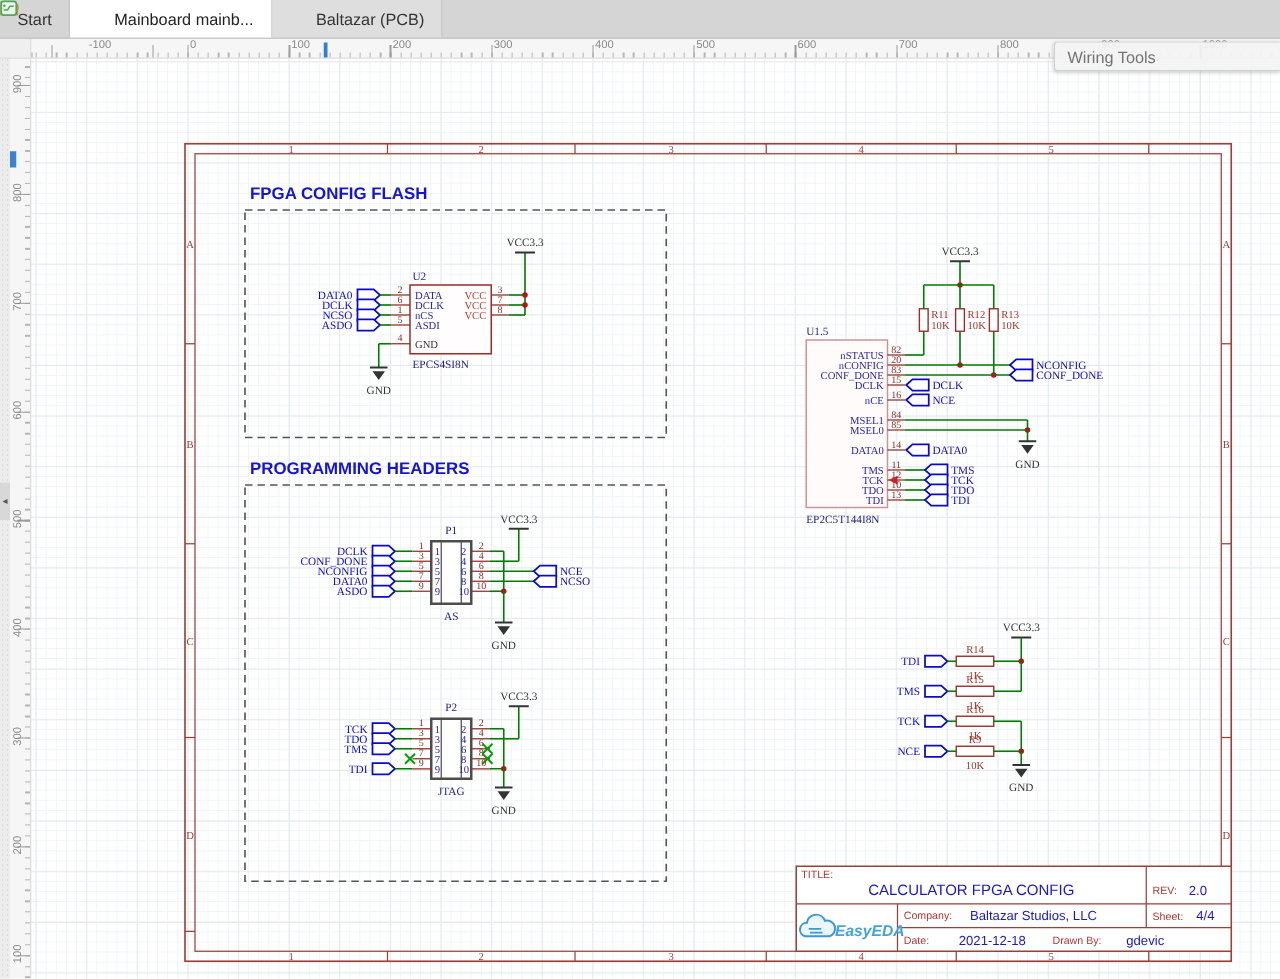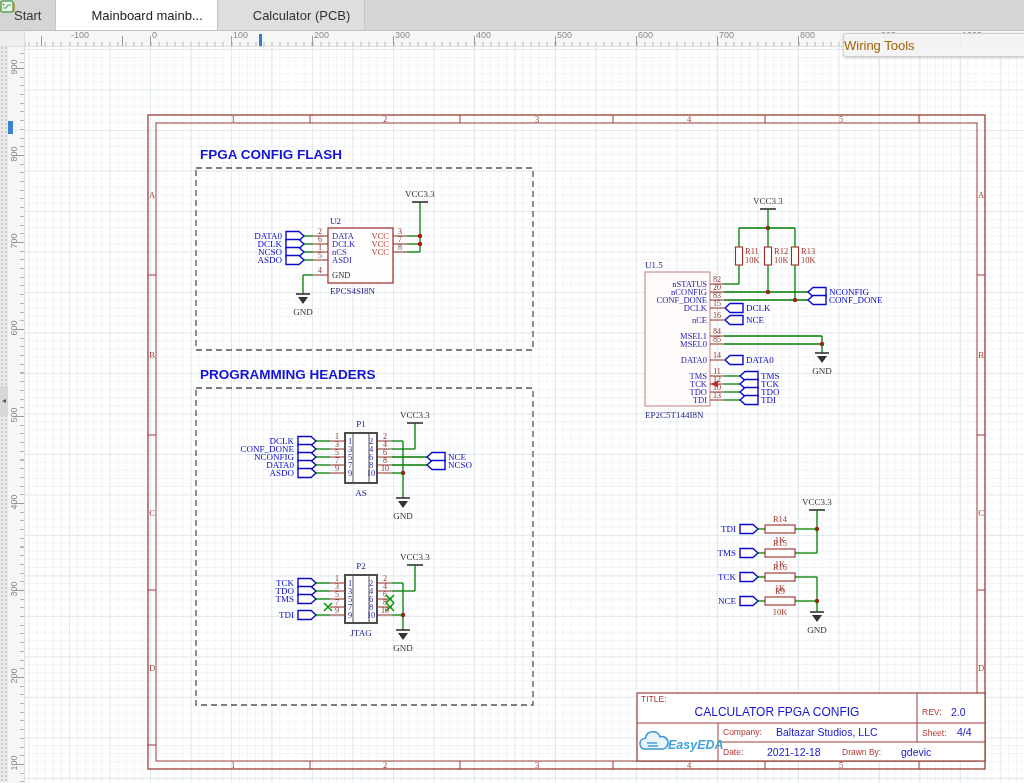--- a/index.html
+++ b/index.html
@@ -48,21 +48,21 @@
        linear-gradient(90deg,#e3eaee 1px,transparent 1px),
        linear-gradient(#f0f4f6 1px,transparent 1px),
        linear-gradient(90deg,#f0f4f6 1px,transparent 1px);
      background-size:40.5px 40.5px,40.5px 40.5px,8.1px 8.1px,8.1px 8.1px;
      background-position:4.5px 3px;z-index:1;}
   svg{position:absolute;left:0;top:0;}
   
   .wtools{position:absolute;left:843px;top:33px;width:181px;height:24px;
      background:rgba(243,243,243,0.93);border:1px solid #d0d0d0;border-right:none;
      border-radius:3px 0 0 3px;box-shadow:0 1px 3px rgba(0,0,0,0.18);z-index:5;
-     font-size:13px;color:#a16207;line-height:24px;box-sizing:border-box;}
+     font-size:13px;color:#737373;line-height:24px;padding-left:10px;box-sizing:border-box;}
   
   .ts{font-family:"Liberation Serif","DejaVu Serif",serif;}
   .num{font-size:8px;fill:#8d2f26;}
   .pname{font-size:8.5px;fill:#1f1fb4;}
   .pred{fill:#c23a30;}
   .pblk{fill:#333333;}
   .net{font-size:9px;fill:#0a0acc;}
   .ref{font-size:9px;fill:#24248c;}
   .rref{font-size:8.5px;fill:#a03a2e;}
   .pwr{font-size:9px;fill:#333333;}
@@ -93,21 +93,21 @@
       <span>Mainboard mainb...</span>
     </div>
     <div class="tab lighter">
       <span class="tabicon">
         <svg width="14" height="13" viewBox="0 0 14 13">
           <rect x="1" y="1" width="12" height="11" rx="2" fill="#e9f5ea" stroke="#55a45c" stroke-width="1.4"></rect>
           <path d="M3 8 L6 8 L8 5 L11 5" fill="none" stroke="#55a45c" stroke-width="1.2"></path>
           <circle cx="3.5" cy="4.5" r="1" fill="#55a45c"></circle>
         </svg>
       </span>
-      <span>Calculator (PCB)</span>
+      <span>Baltazar (PCB)</span>
     </div>
   </div>
 
   <div class="corner"></div>
   <div class="hruler">
     <div class="minor"></div>
       <div class="major"></div>
     <div class="hmarker" style="left:235px;"></div>
   <span class="hlabel" style="left: 47px; text-align: right;">-100</span>
       <span class="hlabel" style="left: 128px;">0</span>

